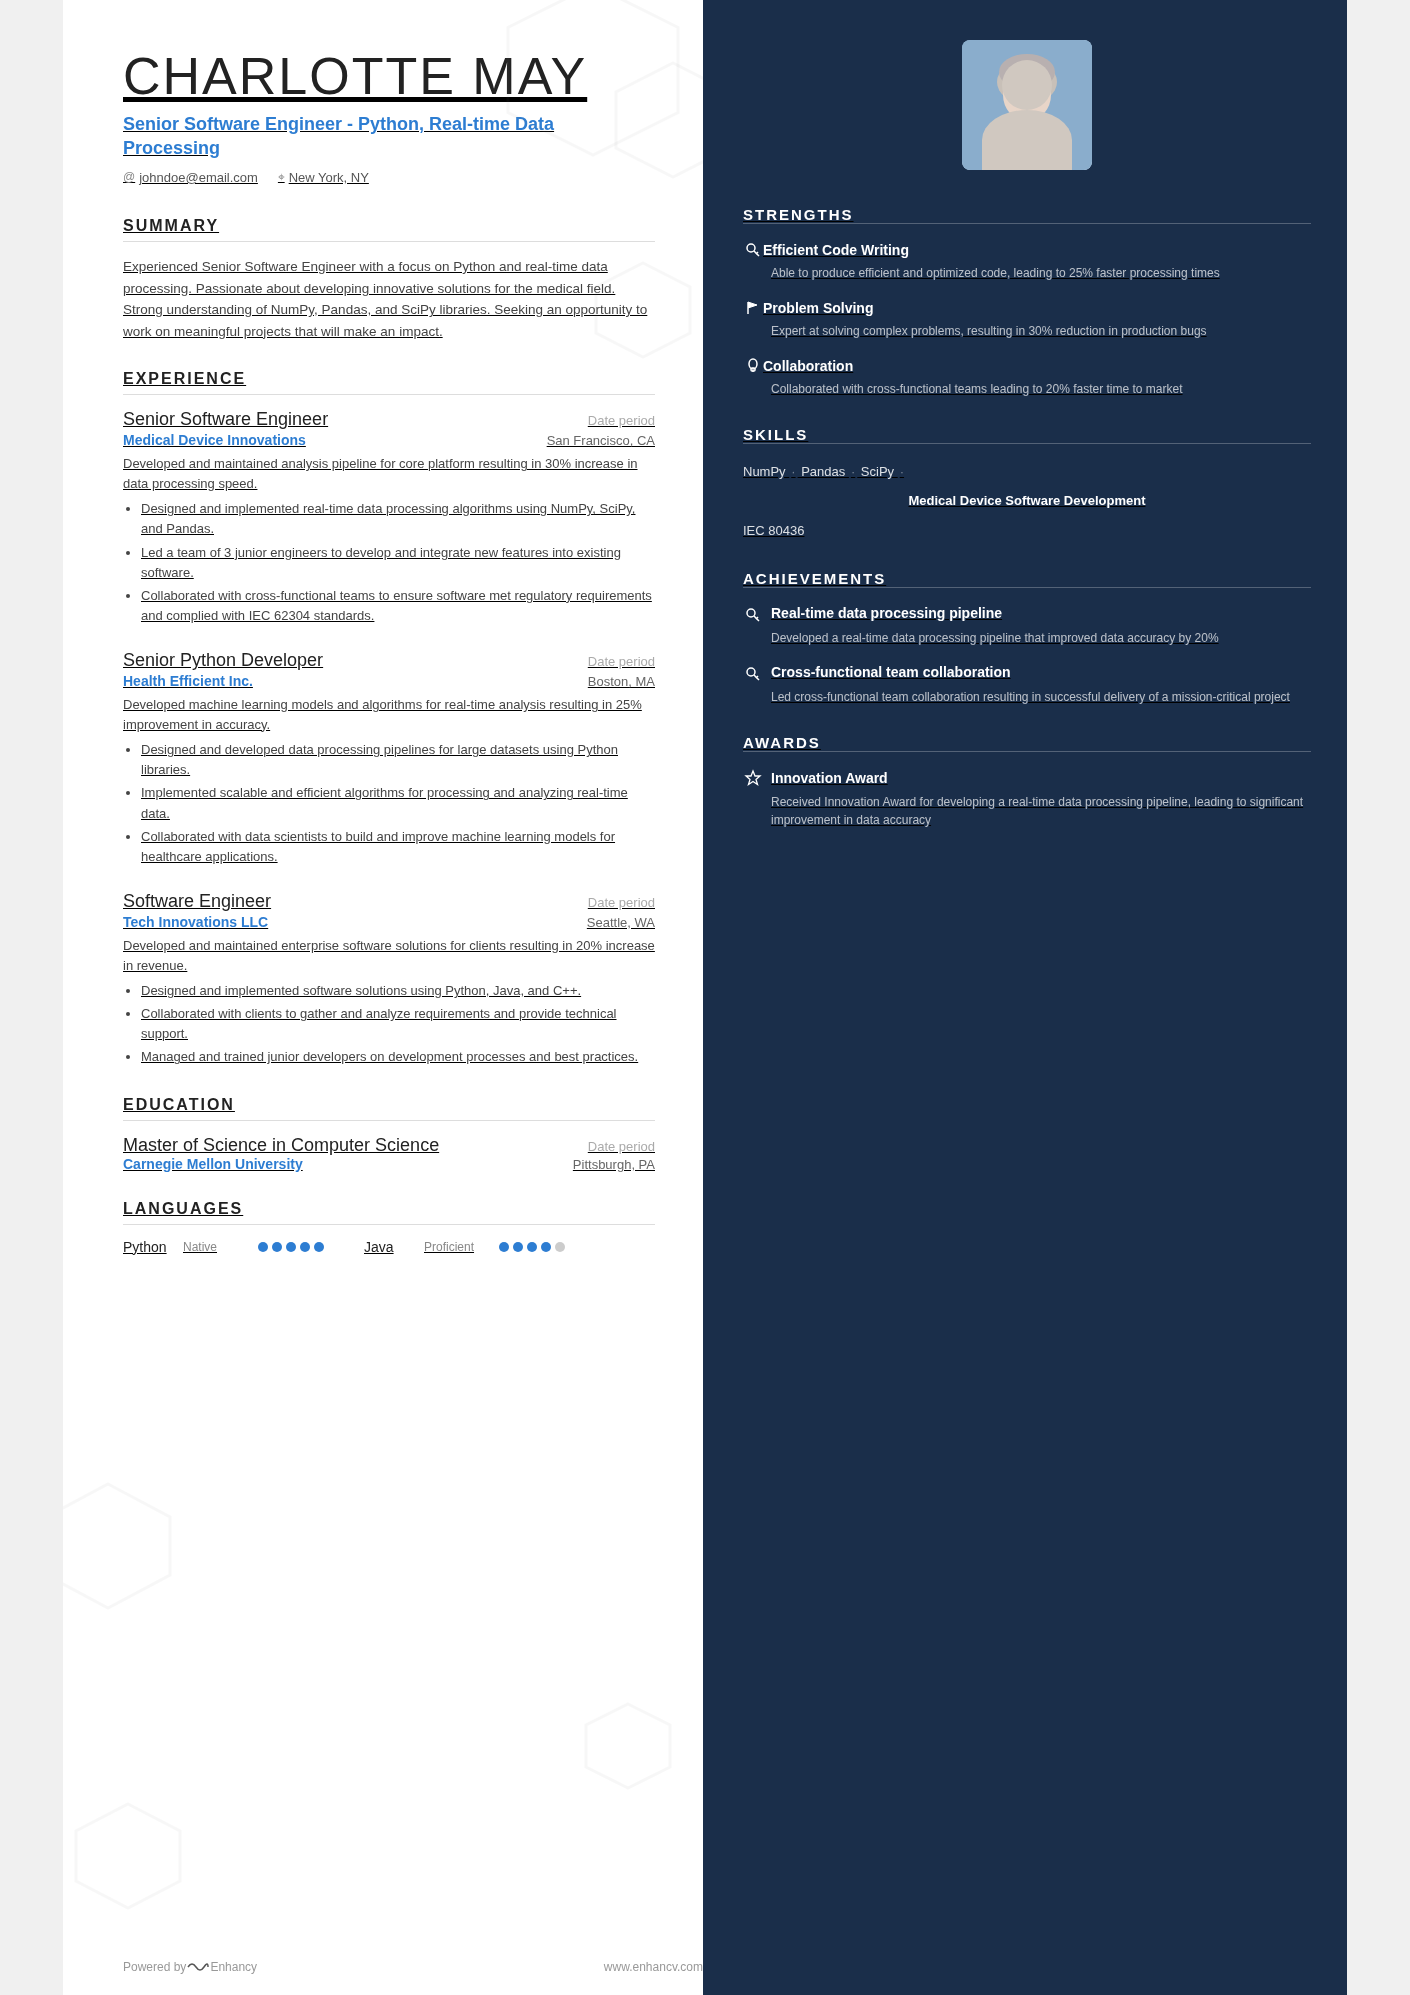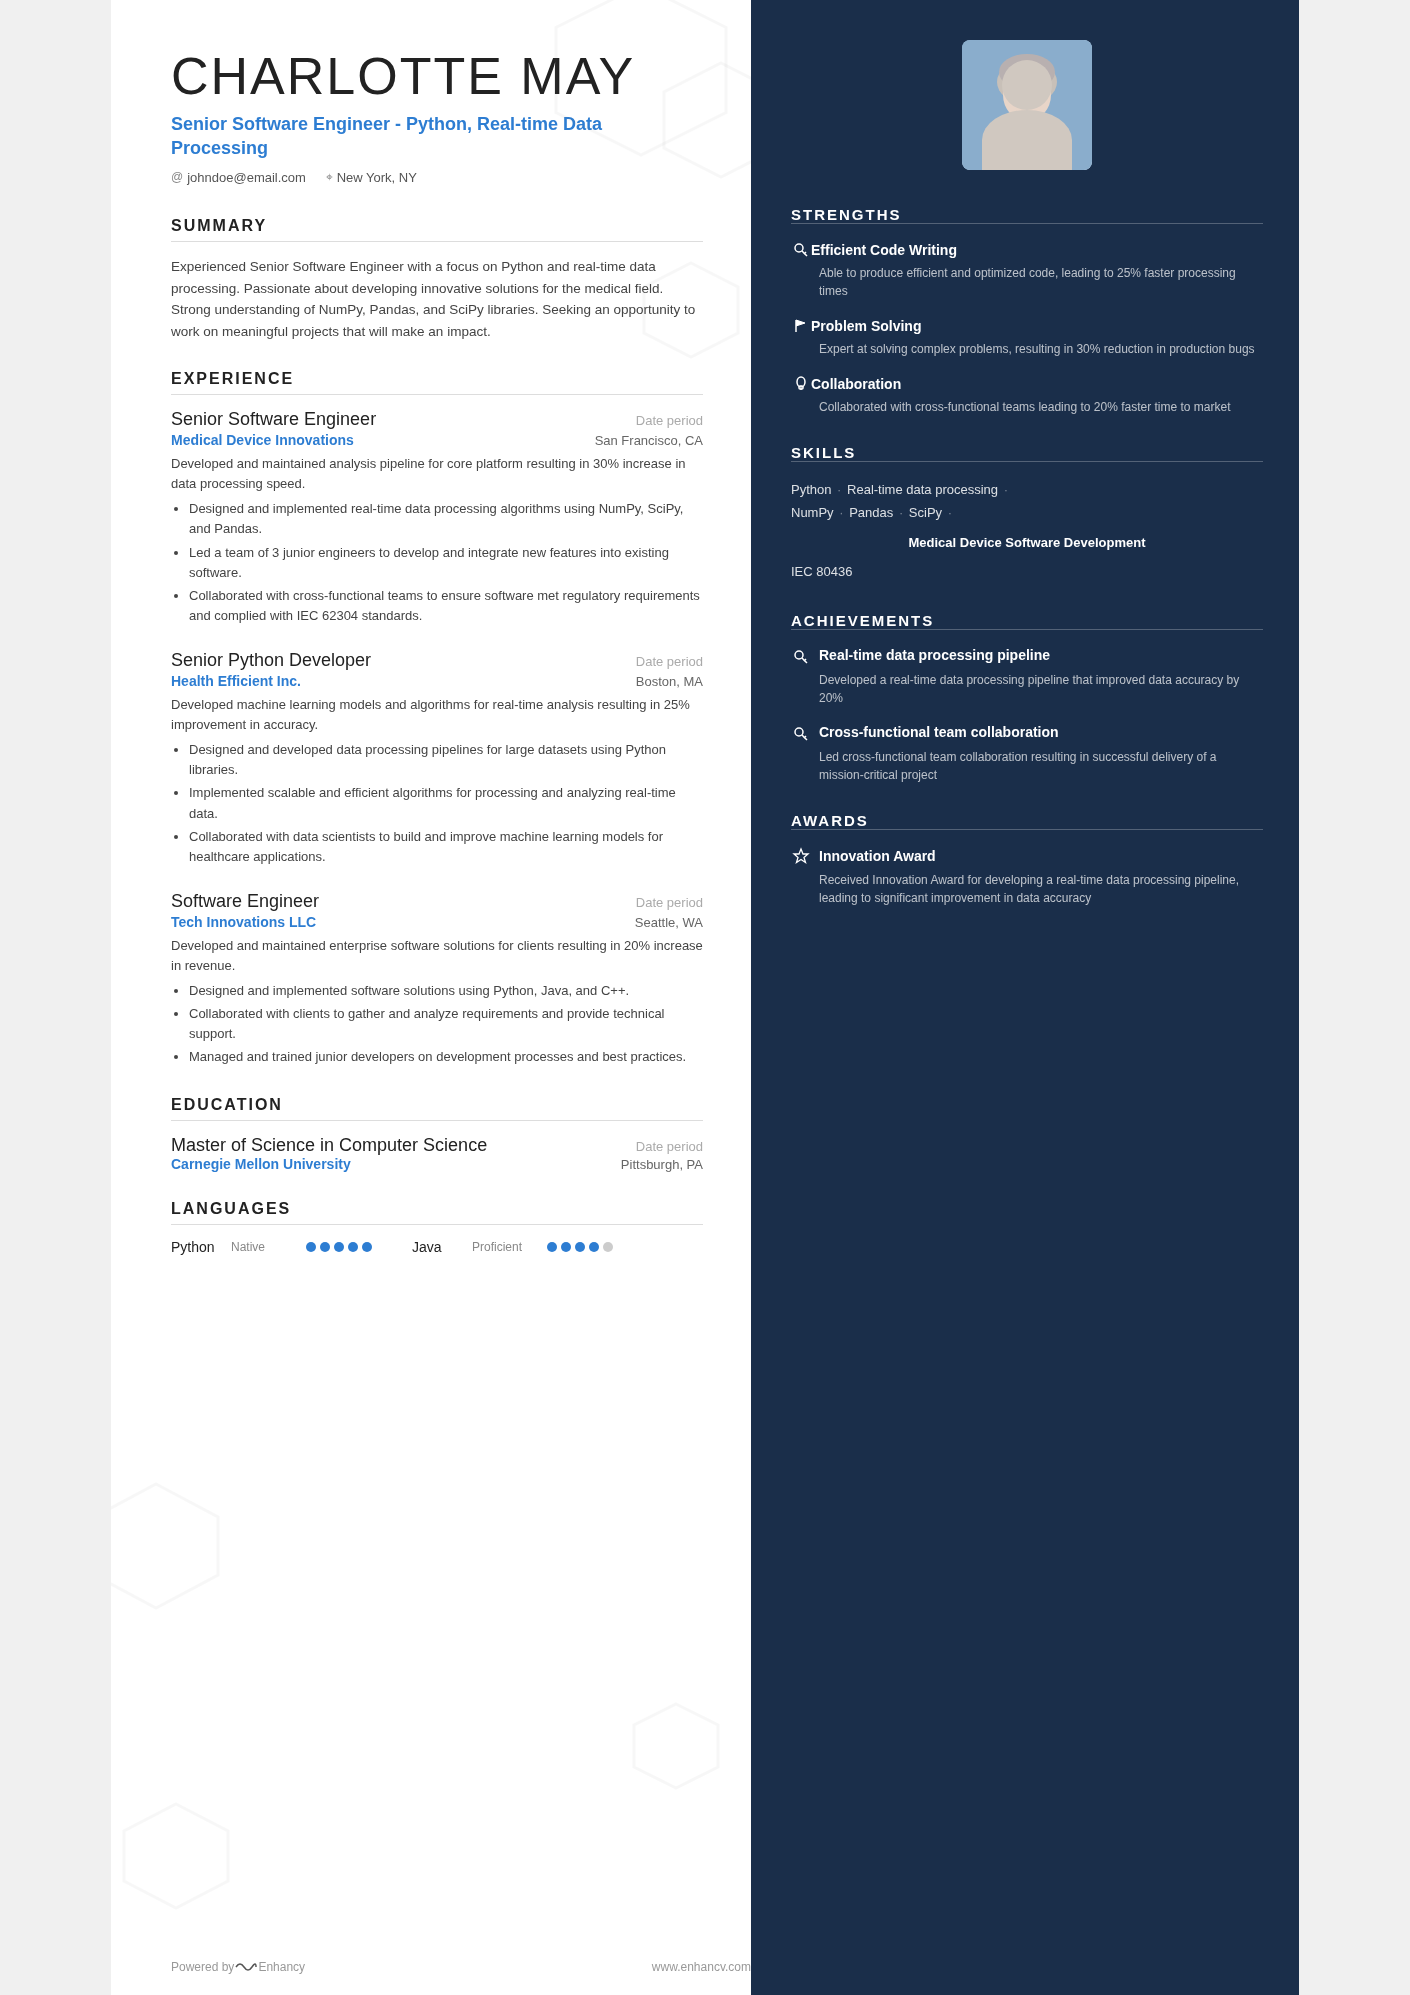--- a/index.html
+++ b/index.html
@@ -5,25 +5,26 @@
     * { margin: 0; padding: 0; box-sizing: border-box; }
     body {
       font-family: 'Segoe UI', Arial, sans-serif;
       background: #f0f0f0;
       display: flex;
       justify-content: center;
       align-items: flex-start;
       min-height: 100vh;
     }
     .resume-wrapper {
-      width: 1188px;
+      width: 1284px;
       min-height: 1995px;
       background: #ef4444;
       display: flex;
       position: relative;
+      text-decoration: underline;
     }
     
     .left-col {
       flex: 0 0 640px;
       background: white;
       padding: 48px 48px 48px 60px;
       position: relative;
       overflow: hidden;
     }
 
@@ -640,21 +641,20 @@
           </span>
           <span class="strength-name">Collaboration</span>
         </div>
         <p class="strength-desc">Collaborated with cross-functional teams leading to 20% faster time to market</p>
       </div>
     </div>
 
     <div class="right-section">
       <div class="right-section-title">SKILLS</div>
       <div class="skills-text">
-        <div>Python <span class="separator">·</span> Real-time data processing <span class="separator">·</span></div>
         <div>NumPy <span class="separator">·</span> Pandas <span class="separator">·</span> SciPy <span class="separator">·</span></div>
         <div class="skills-highlighted">Medical Device Software Development</div>
         <div>IEC 80436</div>
       </div>
     </div>
 
     <div class="right-section">
       <div class="right-section-title">ACHIEVEMENTS</div>
 
       <div class="achievement-item">

